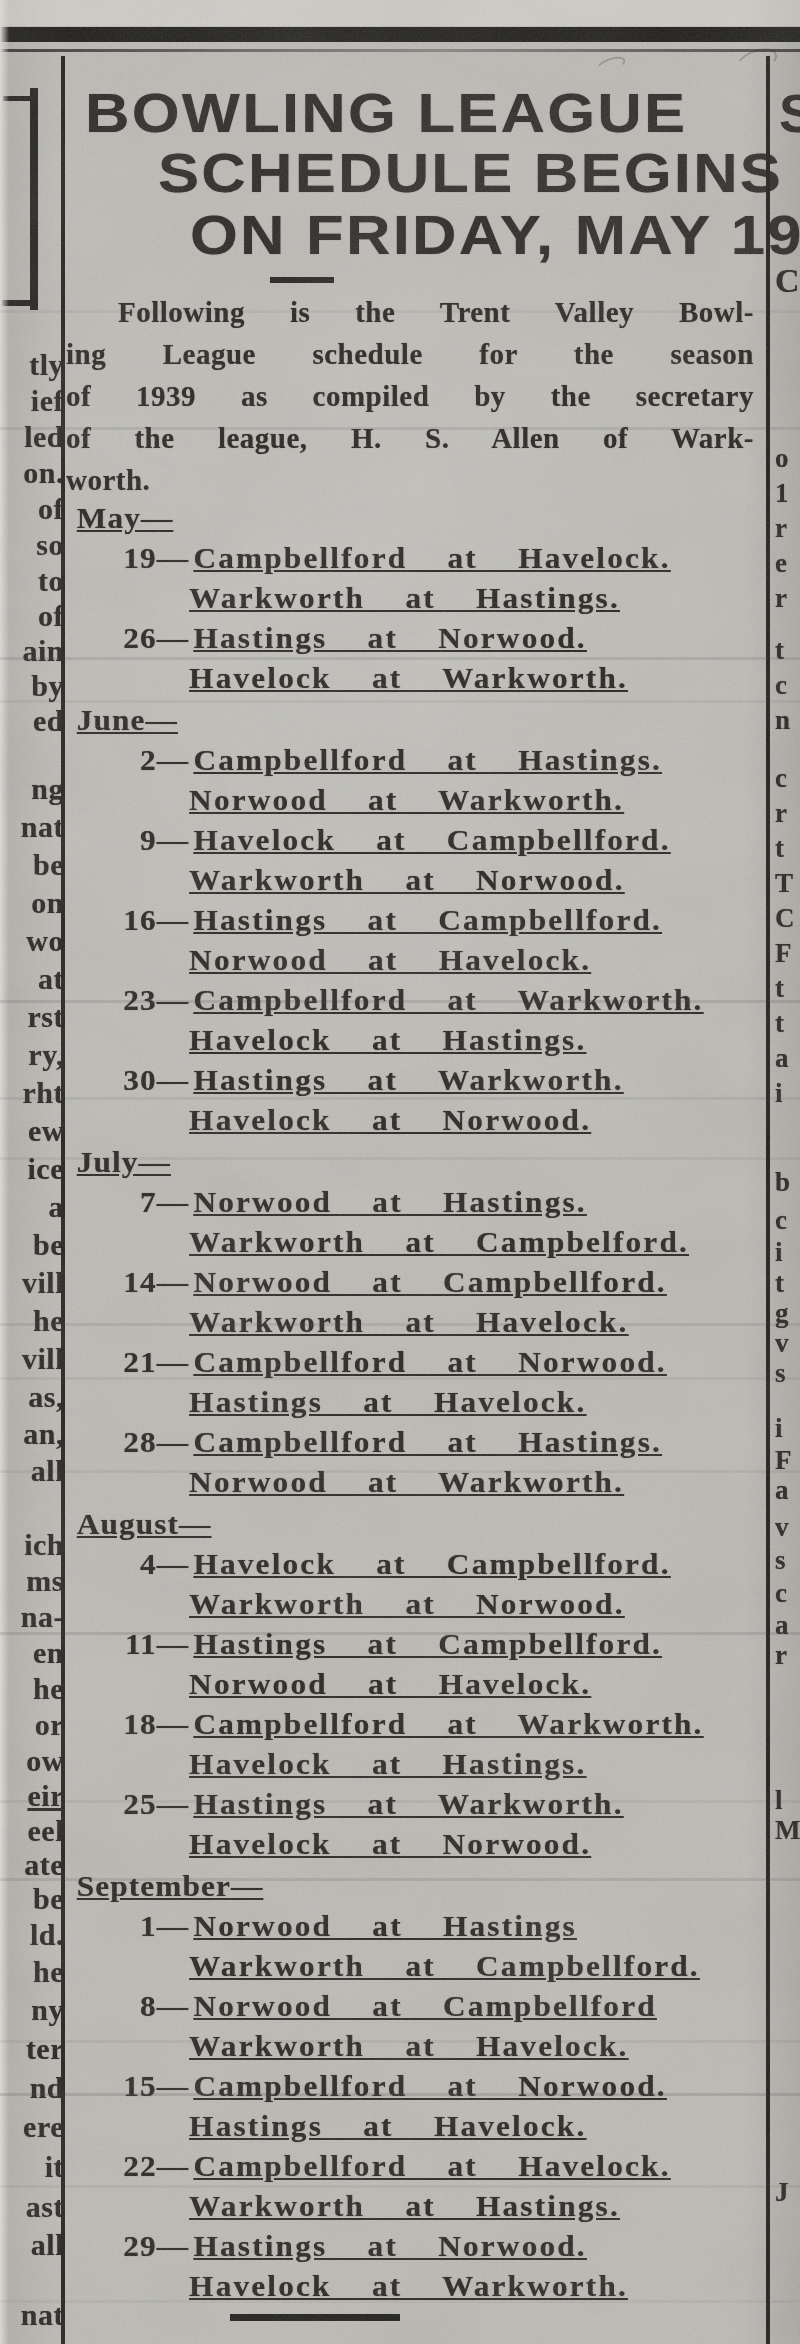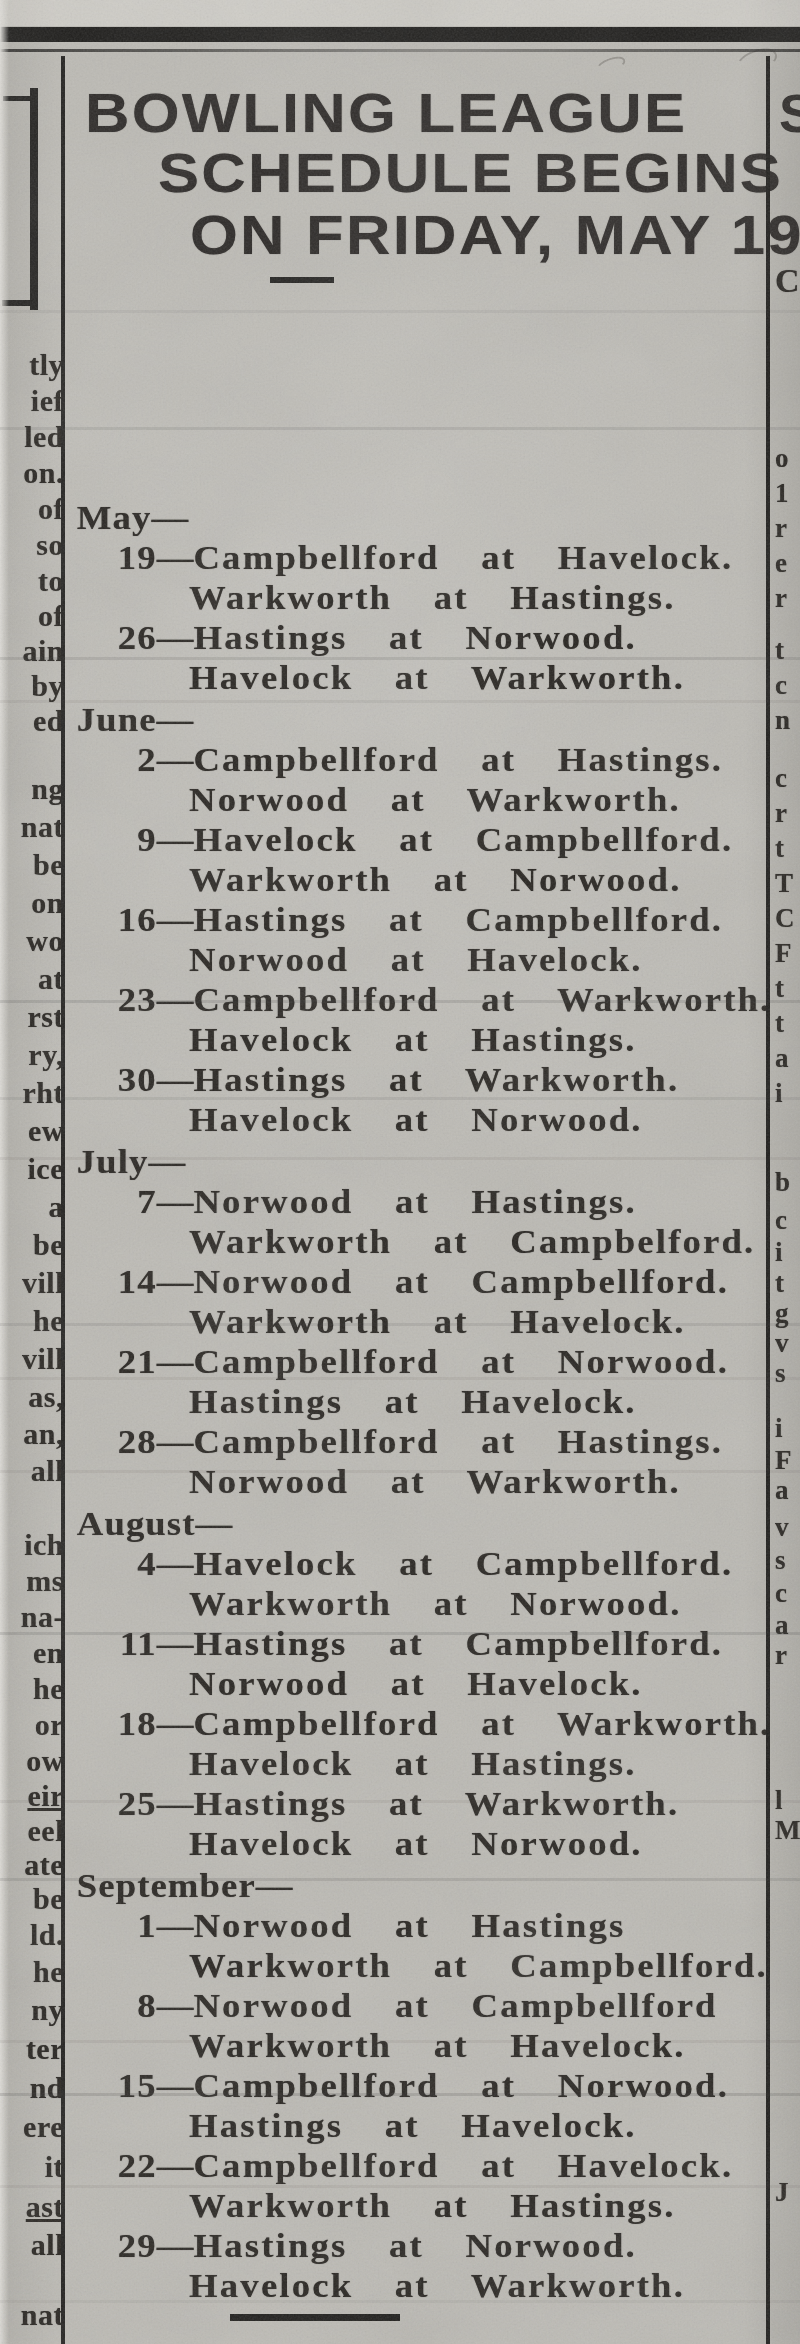--- a/index.html
+++ b/index.html
@@ -31,21 +31,21 @@
     font-size:56px; letter-spacing:2px; color:#2b2826; white-space:nowrap;
     transform:scaleX(1.1); transform-origin:left top; text-shadow:0 0 1px rgba(43,40,38,.55);
   }
   .hl-divider { position:absolute; left:270px; top:277px; width:64px; height:6px; background:#232220; }
 
   .intro { position:absolute; left:66px; top:291px; width:688px; font-size:29px; font-weight:bold; line-height:42px; }
   .intro-line { text-align:justify; text-align-last:justify; letter-spacing:.5px; text-shadow:0 0 1px rgba(38,35,31,.5); }
   .intro-line.first { text-indent:52px; }
   .intro-line.last { text-align-last:left; }
 
-  .schedule { position:absolute; left:66px; top:496px; width:692px; font-size:34px; font-weight:bold; }
+  .schedule { position:absolute; left:66px; top:496px; width:692px; font-size:29px; font-weight:bold;text-decoration:underline; }
   .month  { height:40px; line-height:40px; margin-top:2px; padding-left:10px; letter-spacing:1px; white-space:nowrap;
             transform:scaleX(1.08); transform-origin:left top; text-shadow:0 0 1px rgba(38,35,31,.5); }
   .gline  { height:40px; line-height:40px; white-space:nowrap; transform:scaleX(1.08); transform-origin:left top;
             text-shadow:0 0 1px rgba(38,35,31,.5); }
   .gline .num  { display:inline-block; width:84px; text-align:right; letter-spacing:1px; }
   .gline .dash { display:inline-block; width:34px; }
   .gline .teams, .gline2 { letter-spacing:2px; word-spacing:28px; }
   .gline2 { height:40px; line-height:40px; padding-left:114px; white-space:nowrap; transform:scaleX(1.08);
             transform-origin:left top; text-shadow:0 0 1px rgba(38,35,31,.5); }
   .end-divider { position:absolute; left:230px; top:2314px; width:170px; height:7px; background:#1c1b19; }
@@ -79,20 +79,27 @@
   <div class="brk" id="brk-v"></div>
   <div class="brk" id="brk-h2"></div>
 
   <div id="headline">
       <div class="headline-line" style="left: 85px; top: 80px;">BOWLING LEAGUE</div>
       <div class="headline-line" style="left: 158px; top: 140px;">SCHEDULE BEGINS</div>
       <div class="headline-line" style="left: 190px; top: 202px;">ON FRIDAY, MAY 19</div>
     </div>
   <div class="hl-divider"></div>
 
+  <div id="intro" class="intro">
+      <div class="intro-line first">Following is the Trent Valley Bowl-</div>
+      <div class="intro-line">ing League schedule for the season</div>
+      <div class="intro-line">of 1939 as compiled by the secretary</div>
+      <div class="intro-line">of the league, H. S. Allen of Wark-</div>
+      <div class="intro-line last">worth.</div>
+    </div>
   <div id="schedule-flow" class="schedule">
       <div class="month">May—</div>
       <div class="gline"><span class="num">19</span><span class="dash">—</span><span class="teams">Campbellford at Havelock.</span></div>
       <div class="gline2">Warkworth at Hastings.</div>
       <div class="gline"><span class="num">26</span><span class="dash">—</span><span class="teams">Hastings at Norwood.</span></div>
       <div class="gline2">Havelock at Warkworth.</div>
       <div class="month">June—</div>
       <div class="gline"><span class="num">2</span><span class="dash">—</span><span class="teams">Campbellford at Hastings.</span></div>
       <div class="gline2">Norwood at Warkworth.</div>
       <div class="gline"><span class="num">9</span><span class="dash">—</span><span class="teams">Havelock at Campbellford.</span></div>
@@ -177,21 +184,21 @@
       <span class="lfrag" style="top: 1814px;">eel</span>
       <span class="lfrag" style="top: 1848px;">ate</span>
       <span class="lfrag" style="top: 1882px;">be</span>
       <span class="lfrag" style="top: 1918px;">ld.</span>
       <span class="lfrag" style="top: 1955px;">he</span>
       <span class="lfrag" style="top: 1993px;">ny</span>
       <span class="lfrag" style="top: 2032px;">ter</span>
       <span class="lfrag" style="top: 2071px;">nd</span>
       <span class="lfrag" style="top: 2110px;">ere</span>
       <span class="lfrag" style="top: 2150px;">it</span>
-      <span class="lfrag" style="top: 2190px; text-decoration: underline;">ast</span>
+      <span class="lfrag" style="top: 2190px;">ast</span>
       <span class="lfrag" style="top: 2228px;">all</span>
       <span class="lfrag" style="top: 2298px;">nat</span>
       <span class="lfrag" style="top: 2335px;">ow</span>
     </div>
   <div id="right-margin">
     <span class="rbig" id="rbig" style="top: 82px;">S</span>
   <span class="rfrag cap" style="top: 262px;">C</span>
       <span class="rfrag" style="top: 443px;">o</span>
       <span class="rfrag" style="top: 478px;">1</span>
       <span class="rfrag" style="top: 513px;">r</span>

